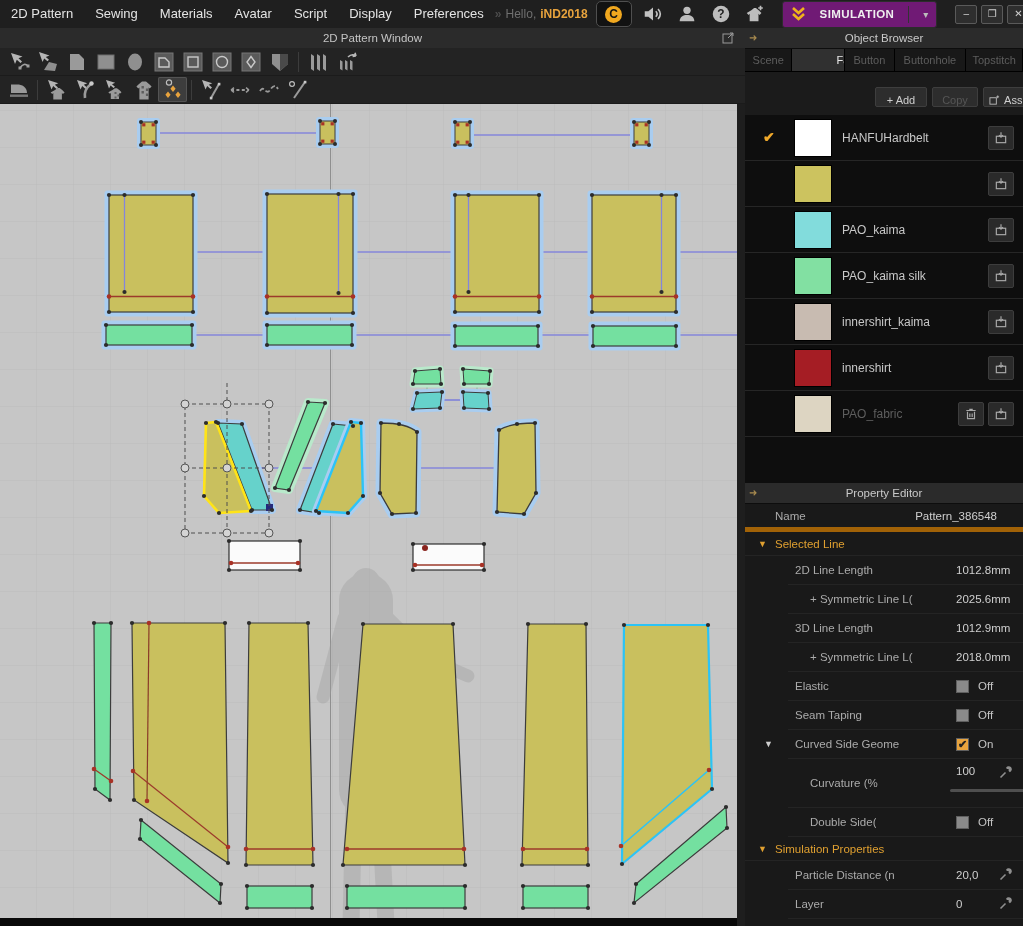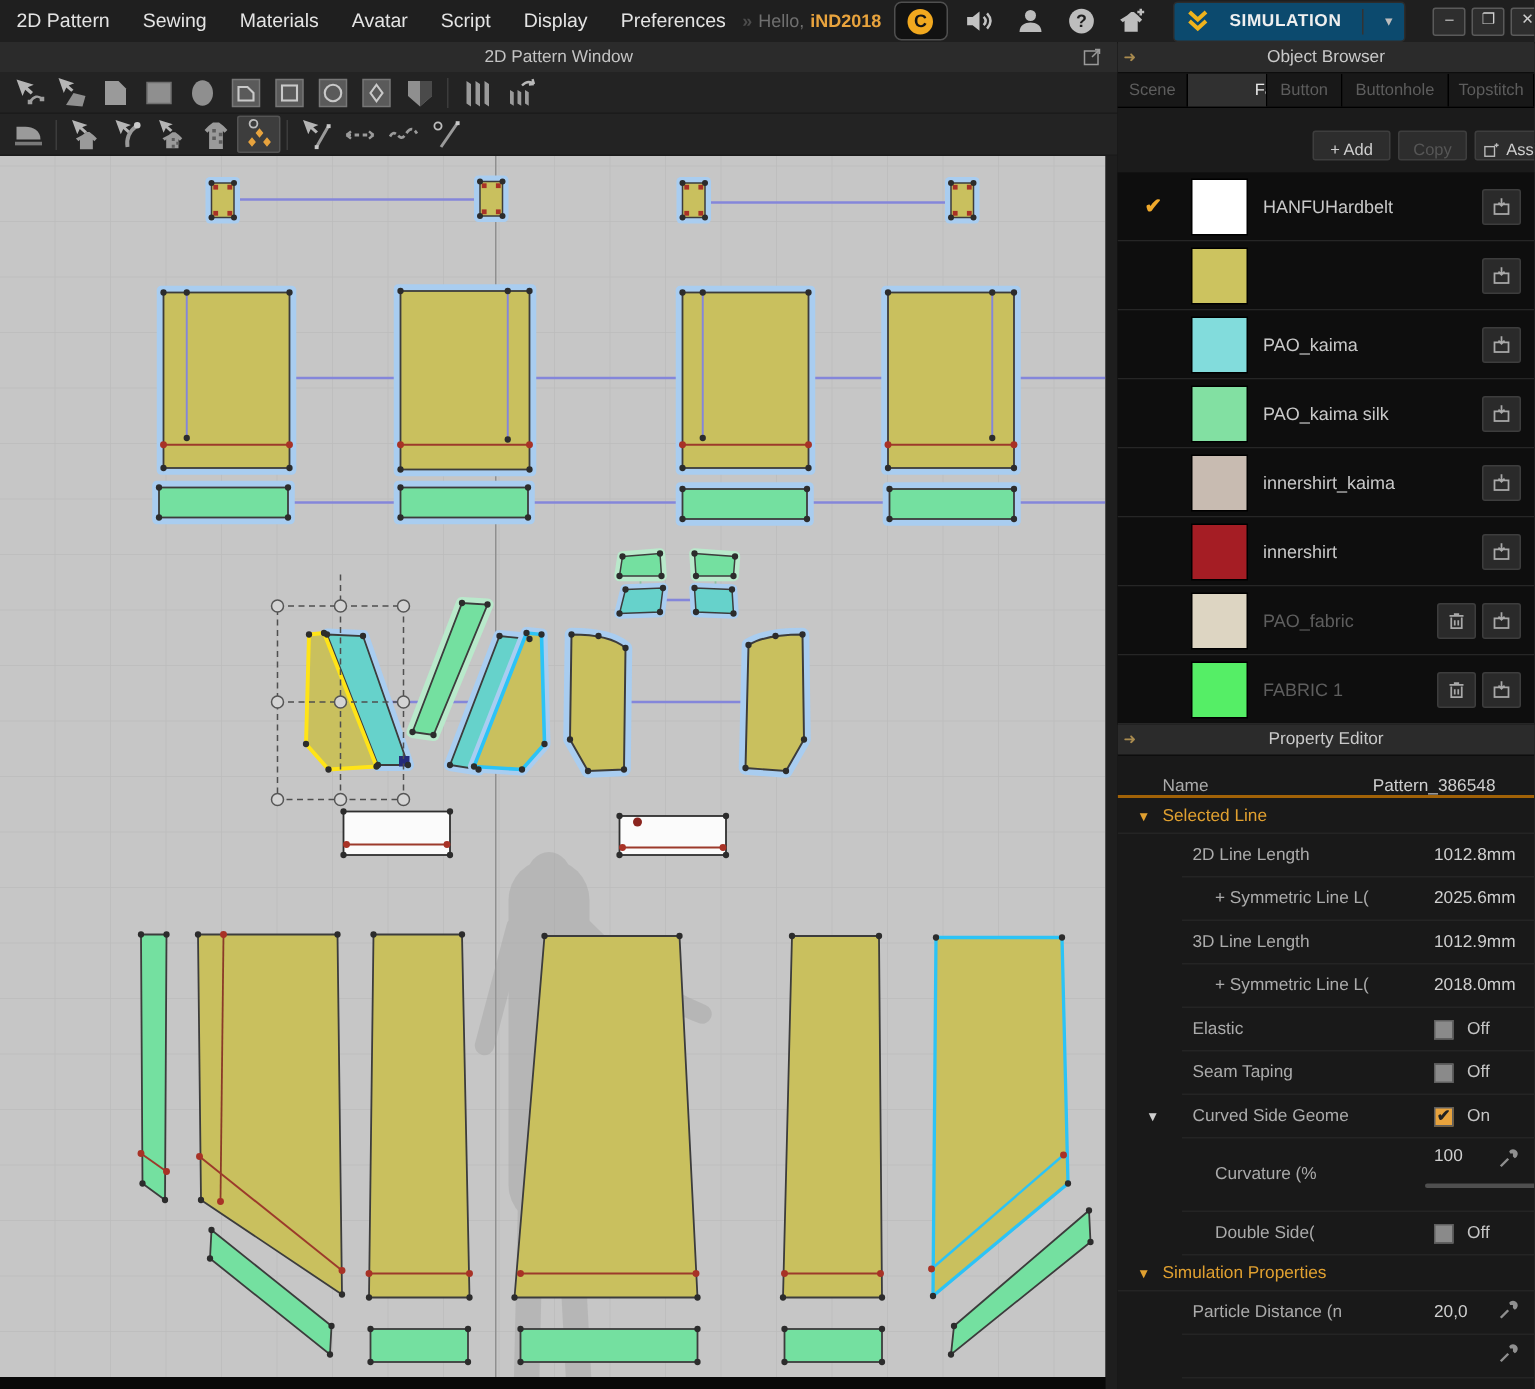--- a/index.html
+++ b/index.html
@@ -14,21 +14,21 @@
   .top-right{margin-left:auto;display:flex;align-items:center;gap:8px;padding-right:2px;}
   .greet{display:flex;align-items:center;gap:4px;font-size:12px;white-space:nowrap;}
   .greet .chev{color:#4c4c4c;font-weight:bold;}
   .greet .hello{color:#6f6f6f;}
   .greet .user{color:#e8a33d;font-weight:bold;}
   .clo-badge{width:34px;height:24px;background:#121212;border:1px solid #4f4f4f;border-radius:5px;
              display:flex;align-items:center;justify-content:center;}
   .clo-badge .cball{width:17px;height:17px;border-radius:50%;background:#f1a81f;color:#141414;
              font-weight:bold;font-size:12px;display:flex;align-items:center;justify-content:center;}
   .tb-icon{width:26px;height:24px;display:flex;align-items:center;justify-content:center;}
-  .sim-btn{height:25px;background:#0c4a6e;border:1px solid #2c2c2c;border-radius:3px;
+  .sim-btn{height:25px;background:#701a75;border:1px solid #2c2c2c;border-radius:3px;
            display:flex;align-items:center;gap:14px;padding:0 8px;margin-left:6px;text-align:center;}
   .sim-btn .sim-label{color:#efefef;font-size:11.5px;font-weight:bold;letter-spacing:.4px;}
   .sim-btn .vsep{width:1px;height:17px;background:#333;}
   .sim-btn .caret{color:#bdbdbd;font-size:10px;}
   .winctl{display:flex;gap:4px;margin-left:10px;}
   .winbtn{width:20px;height:17px;background:#2e2e2e;border:1px solid #5a5a5a;color:#cfcfcf;
           font-size:10px;line-height:15px;text-align:center;border-radius:2px;}
 
   
   .pw-titlebar{position:absolute;left:0;top:28px;width:745px;height:20px;background:#2b2b2b;
@@ -67,21 +67,21 @@
   .fab-name.dim{color:#5e5e5e;}
   .mini-btn{position:absolute;top:11px;width:24px;height:22px;background:#2a2a2a;border:1px solid #3d3d3d;
             border-radius:2px;display:flex;align-items:center;justify-content:center;}
   .mini-save{left:243px;} .mini-trash{left:213px;}
 
   .pe-body{height:425px;background:#191919;position:relative;overflow:hidden;}
   .pe-row{display:flex;align-items:center;font-size:11.5px;color:#ababab;position:relative;
           margin-left:43px;border-bottom:1px solid #242424;}
   .pe-row .lab{white-space:nowrap;overflow:hidden;max-width:118px;}
   .pe-row .val{position:absolute;left:168px;color:#cfcfcf;}
-  .pe-name{height:28px;margin-left:0;padding-left:30px;border-bottom:2px solid #a16207;box-sizing:border-box;align-items:flex-end;}
+  .pe-name{height:28px;margin-left:0;padding-left:30px;border-bottom:5px solid #a16207;box-sizing:border-box;}
   .pe-name .val{left:auto;right:26px;margin-left:29px;}
   .pe-sect{height:24px;margin-left:0;padding-left:30px;color:#e0a030;border-bottom:1px solid #242424;box-sizing:border-box;}
   .pe-sect .tri{position:absolute;left:13px;color:#e0a030;font-size:9px;}
   .pe-h28{height:28px;}
   .ind1{padding-left:7px;} .ind2{padding-left:22px;}
   .cbox{position:absolute;left:168px;width:13px;height:13px;background:#8a8a8a;border:1px solid #5f5f5f;box-sizing:border-box;}
   .cbox.on{background:#e8a33d;color:#222;font-size:11px;line-height:11px;text-align:center;font-weight:bold;}
   .cb-val{position:absolute;left:190px;color:#c4c4c4;}
   .curv-row{height:48px;}
   .curv-row .val{top:6px;}
@@ -790,35 +790,20 @@
               <path d="M6,8 v12 h12 v-12 M4,6 h16 M10,6 v-2 h4 v2 M10,11 v6 M14,11 v6" stroke="#a9a9a9" stroke-width="2" fill="none"></path>
             </svg>
           </div>
         <div class="mini-btn mini-save">
             <svg width="14" height="14" viewBox="0 0 24 24">
               <rect x="4" y="9" width="16" height="11" fill="none" stroke="#a9a9a9" stroke-width="2"></rect>
               <path d="M12,2 v8 M8.5,7 l3.5,3.5 3.5,-3.5" stroke="#a9a9a9" stroke-width="2" fill="none"></path>
             </svg>
           </div>
       </div>
-      <div class="fab-row">
-        <div class="fab-swatch" style="background: rgb(85, 238, 102);"></div>
-        <span class="fab-name dim">FABRIC 1</span>
-        <div class="mini-btn mini-trash">
-            <svg width="14" height="14" viewBox="0 0 24 24">
-              <path d="M6,8 v12 h12 v-12 M4,6 h16 M10,6 v-2 h4 v2 M10,11 v6 M14,11 v6" stroke="#a9a9a9" stroke-width="2" fill="none"></path>
-            </svg>
-          </div>
-        <div class="mini-btn mini-save">
-            <svg width="14" height="14" viewBox="0 0 24 24">
-              <rect x="4" y="9" width="16" height="11" fill="none" stroke="#a9a9a9" stroke-width="2"></rect>
-              <path d="M12,2 v8 M8.5,7 l3.5,3.5 3.5,-3.5" stroke="#a9a9a9" stroke-width="2" fill="none"></path>
-            </svg>
-          </div>
-      </div>
     </div>
 
     <div class="panel-header">
       <span class="pin">➜</span>
       <span>Property Editor</span>
     </div>
 
     <div class="pe-body">
       <div class="pe-row pe-name">
         <span class="lab">Name</span>
@@ -880,21 +865,29 @@
       </div>
       <div class="pe-row pe-h28">
         <span class="lab ind1">Particle Distance (n</span>
         <span class="val">20,0</span>
         <span class="wrench"><svg width="15" height="15" viewBox="0 0 24 24">
               <path d="M4,20 l8,-8" stroke="#8f8f8f" stroke-width="2.6"></path>
               <path d="M13,4 a5,5 0 1 1 6,7.5 l-2,-2 0,-3 -3,0 z" fill="#8f8f8f"></path>
             </svg></span>
       </div>
       <div class="pe-row pe-h28">
-
+        <span class="lab ind1">Layer</span>
+        <span class="val">0</span>
         <span class="wrench"><svg width="15" height="15" viewBox="0 0 24 24">
               <path d="M4,20 l8,-8" stroke="#8f8f8f" stroke-width="2.6"></path>
               <path d="M13,4 a5,5 0 1 1 6,7.5 l-2,-2 0,-3 -3,0 z" fill="#8f8f8f"></path>
             </svg></span>
       </div>
+      <div class="pe-row pe-h28">
+
+        <span class="wrench"><svg width="15" height="15" viewBox="0 0 24 24">
+              <path d="M4,20 l8,-8" stroke="#8f8f8f" stroke-width="2.6"></path>
+              <path d="M13,4 a5,5 0 1 1 6,7.5 l-2,-2 0,-3 -3,0 z" fill="#8f8f8f"></path>
+            </svg></span>
+      </div>
     </div>
   </div>
 </div>
 
 </body></html>

